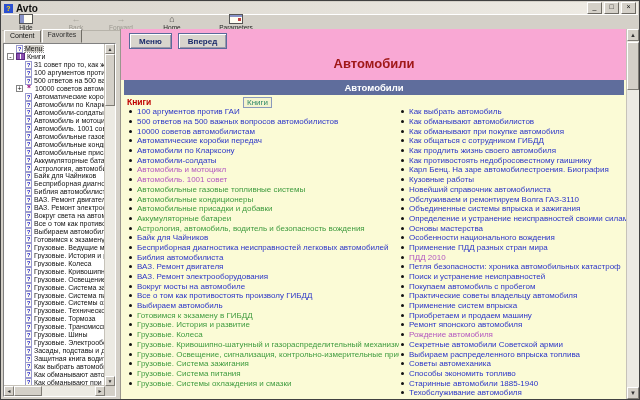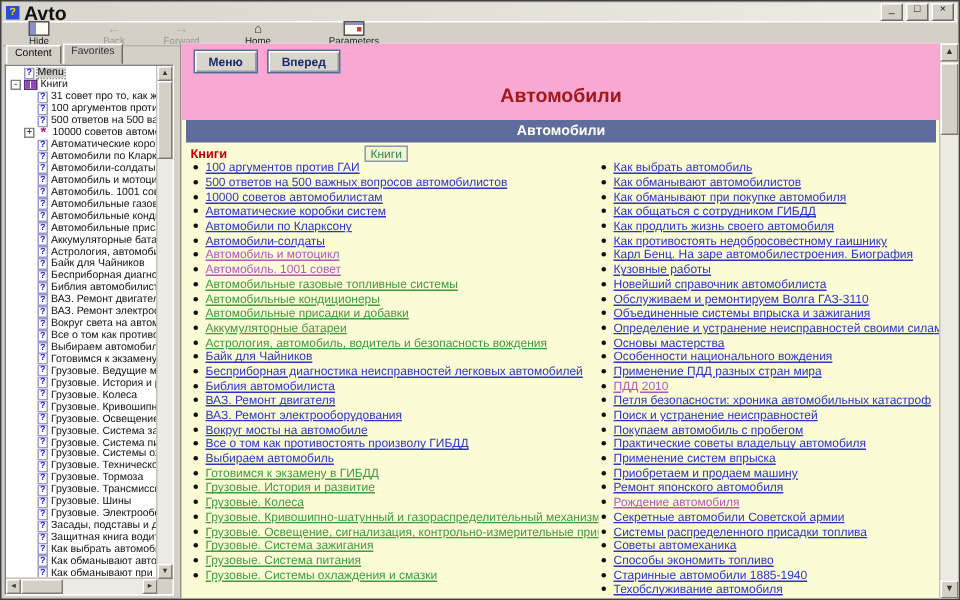--- a/index.html
+++ b/index.html
@@ -4,21 +4,21 @@
 <style>
   html,body{margin:0;padding:0;background:#888;}
   #win{position:relative;width:640px;height:400px;background:#d4d0c8;
        font-family:"Liberation Sans",sans-serif;overflow:hidden;
        border:1px solid #404040;box-sizing:border-box;}
   
   .titlebar{position:absolute;left:1px;top:1px;right:1px;height:12px;
     background:linear-gradient(90deg,#d9d5cd,#efece5);display:flex;align-items:center;padding:0 2px;}
   .appicon{width:9px;height:9px;background:#2b4fd0;color:#ffd800;font-size:7px;line-height:9px;
     text-align:center;font-weight:bold;flex:none;}
-  .tititle{font-size:13px;font-weight:bold;color:#111;margin-left:3px;flex:1;}
+  .tititle{font-size:10px;font-weight:bold;color:#111;margin-left:3px;flex:1;}
   .wbtn{width:13px;height:10px;margin-left:2px;background:#d4d0c8;flex:none;
     border:1px solid;border-color:#fff #6d6a63 #6d6a63 #fff;
     font-size:7px;line-height:8px;text-align:center;color:#111;}
   
   .toolbar{position:absolute;left:1px;top:13px;right:1px;height:16px;
     border-bottom:1px solid #b7b3aa;box-shadow:0 1px 0 #fff inset;display:flex;align-items:flex-start;}
   .tbtn{height:16px;display:flex;flex-direction:column;align-items:center;justify-content:flex-start;
     padding-top:1px;flex:none;}
   .tbtn .lbl{font-size:6.5px;color:#222;margin-top:1px;}
   .tbtn.dis .lbl{color:#9a978f;}
@@ -84,21 +84,21 @@
   .cols{display:flex;padding:2px 0 0 6px;}
   .colL{width:272px;flex:none;}
   .colR{flex:1;min-width:0;}
   .bhead{display:flex;align-items:center;height:10px;}
   .redhead{color:#c00000;font-weight:bold;font-size:8.5px;width:116px;flex:none;}
   .boxlink{font-size:8px;color:#2e8868;border:1px solid #8a99bb;padding:0 3px;background:#f4f4cf;text-decoration:none;}
   ul.links{list-style:none;margin:0;padding:0;}
   .colR ul.links{margin-top:10px;}
   ul.links li{height:9.7px;display:flex;align-items:center;white-space:nowrap;overflow:hidden;}
   .blt{width:3px;height:3px;border-radius:50%;background:#111;margin:0 5px 0 2px;flex:none;}
-  a.lk{font-size:8px;text-decoration:underline;cursor:pointer;}
+  a.lk{font-size:8px;cursor:pointer;}
   .s-b{color:#2b35c8;} .s-g{color:#3f9b3f;} .s-p{color:#b257c0;}
 </style>
 </head>
 <body>
 
 <div id="win">
 
   <div class="titlebar">
     <span class="appicon">?</span>
     <span class="tititle">Avto</span>
@@ -396,21 +396,21 @@
               <li>
                 <span class="blt"></span>
                 <a class="lk s-b">500 ответов на 500 важных вопросов автомобилистов</a>
               </li>
               <li>
                 <span class="blt"></span>
                 <a class="lk s-b">10000 советов автомобилистам</a>
               </li>
               <li>
                 <span class="blt"></span>
-                <a class="lk s-b">Автоматические коробки систем</a>
+                <a class="lk s-b">Автоматические коробки передач</a>
               </li>
               <li>
                 <span class="blt"></span>
                 <a class="lk s-b">Автомобили по Кларксону</a>
               </li>
               <li>
                 <span class="blt"></span>
                 <a class="lk s-b">Автомобили-солдаты</a>
               </li>
               <li>
@@ -604,21 +604,21 @@
               <li>
                 <span class="blt"></span>
                 <a class="lk s-p">Рождение автомобиля</a>
               </li>
               <li>
                 <span class="blt"></span>
                 <a class="lk s-b">Секретные автомобили Советской армии</a>
               </li>
               <li>
                 <span class="blt"></span>
-                <a class="lk s-b">Системы распределенного присадки топлива</a>
+                <a class="lk s-b">Выбираем распределенного впрыска топлива</a>
               </li>
               <li>
                 <span class="blt"></span>
                 <a class="lk s-b">Советы автомеханика</a>
               </li>
               <li>
                 <span class="blt"></span>
                 <a class="lk s-b">Способы экономить топливо</a>
               </li>
               <li>

